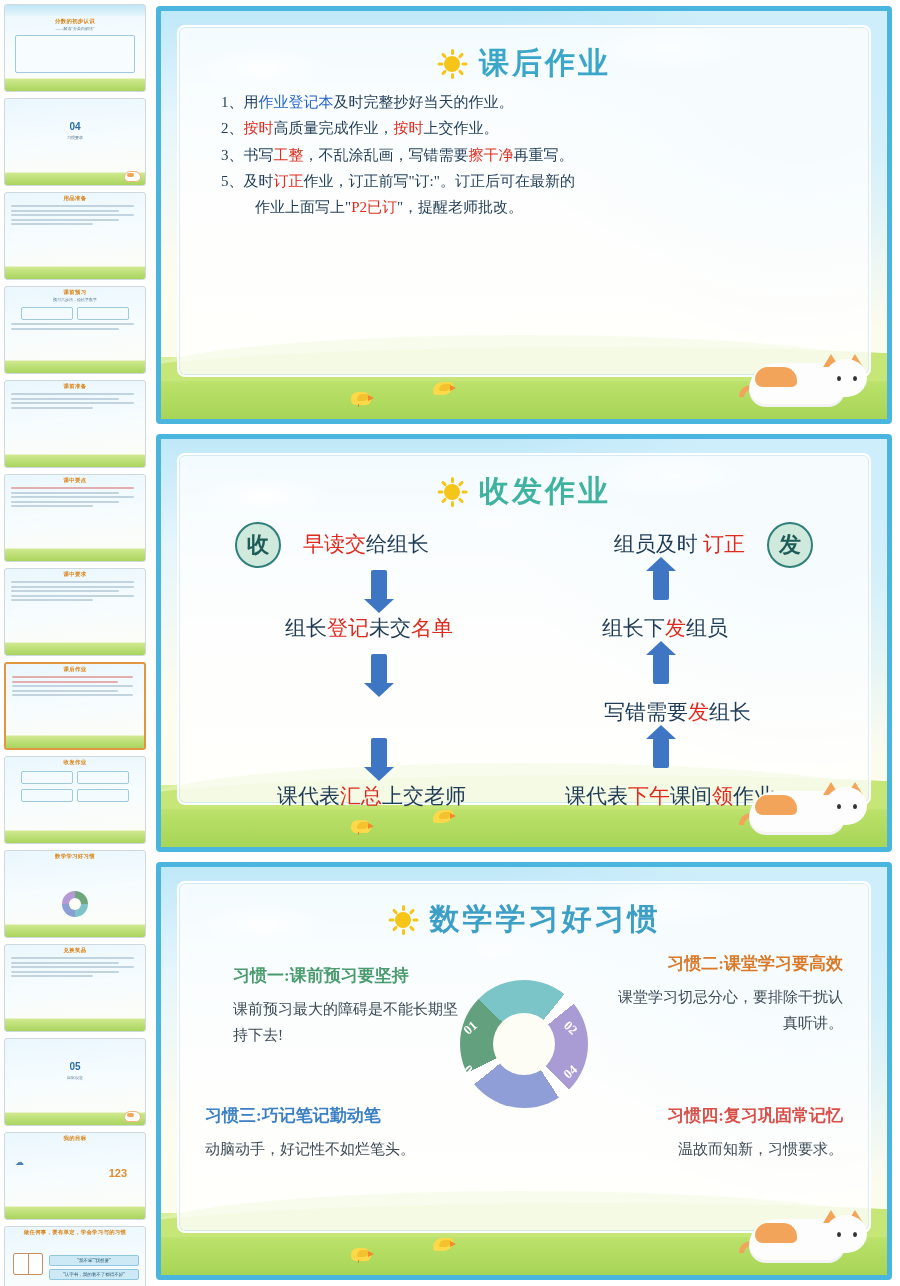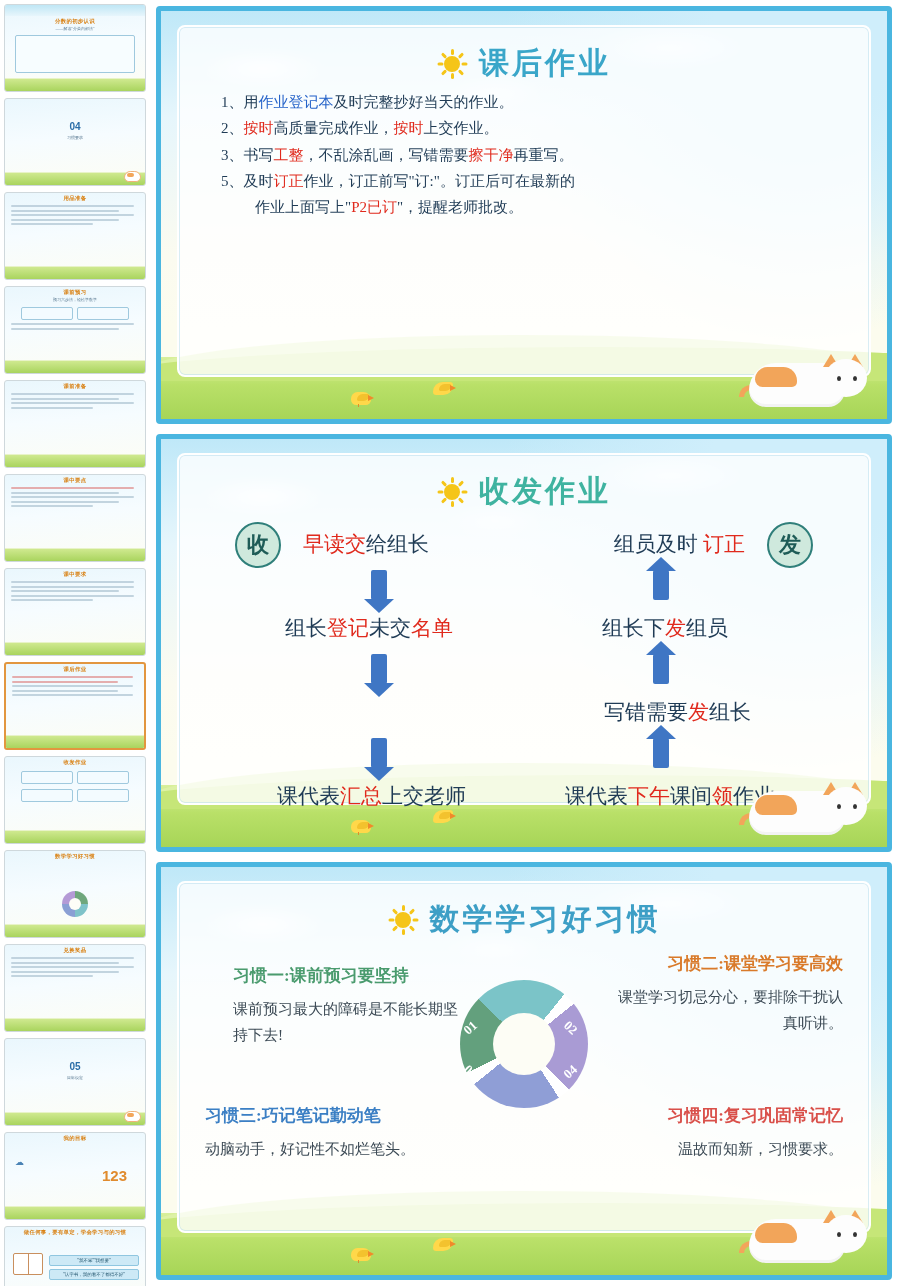--- a/index.html
+++ b/index.html
@@ -147,21 +147,21 @@
     padding:2px 0;
     margin-bottom:3px;
     font-weight:normal;
   }
   .thumb .t-kids {
     position:absolute; left: 10px; top: 24px;
     font-size: 9px; color:#4a83b5;
   }
   .thumb .t-num {
     position:absolute; right: 18px; top: 34px;
-    font-size: 15px; color:#e08b2e; font-weight:bold;text-align:right;
+    font-size: 11px; color:#e08b2e; font-weight:bold;text-align:right;
   }
   .thumb .t-cards {
     display:flex; gap:4px; justify-content:center; margin-top:5px;
   }
   .thumb .t-cards span {
     display:block; width:52px; height:13px;
     border:1px solid #9fc9de; border-radius:2px;
     background:#f3fbff;
   }
   .thumb .t-tablebox {

